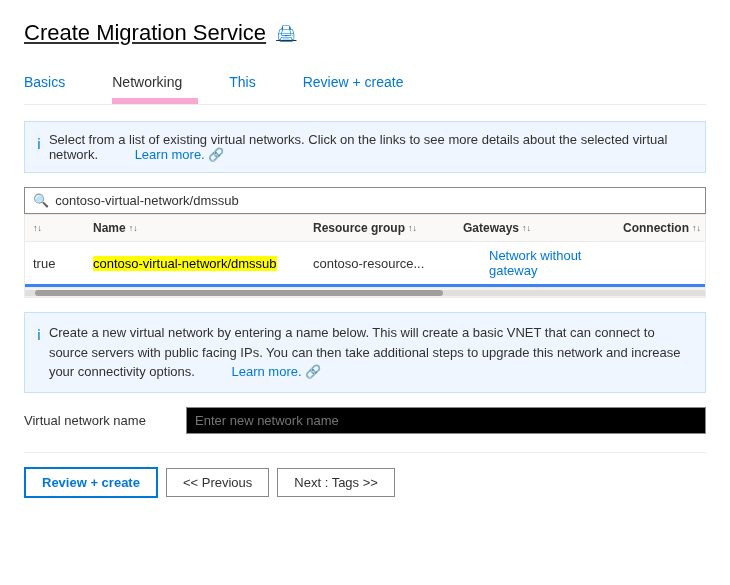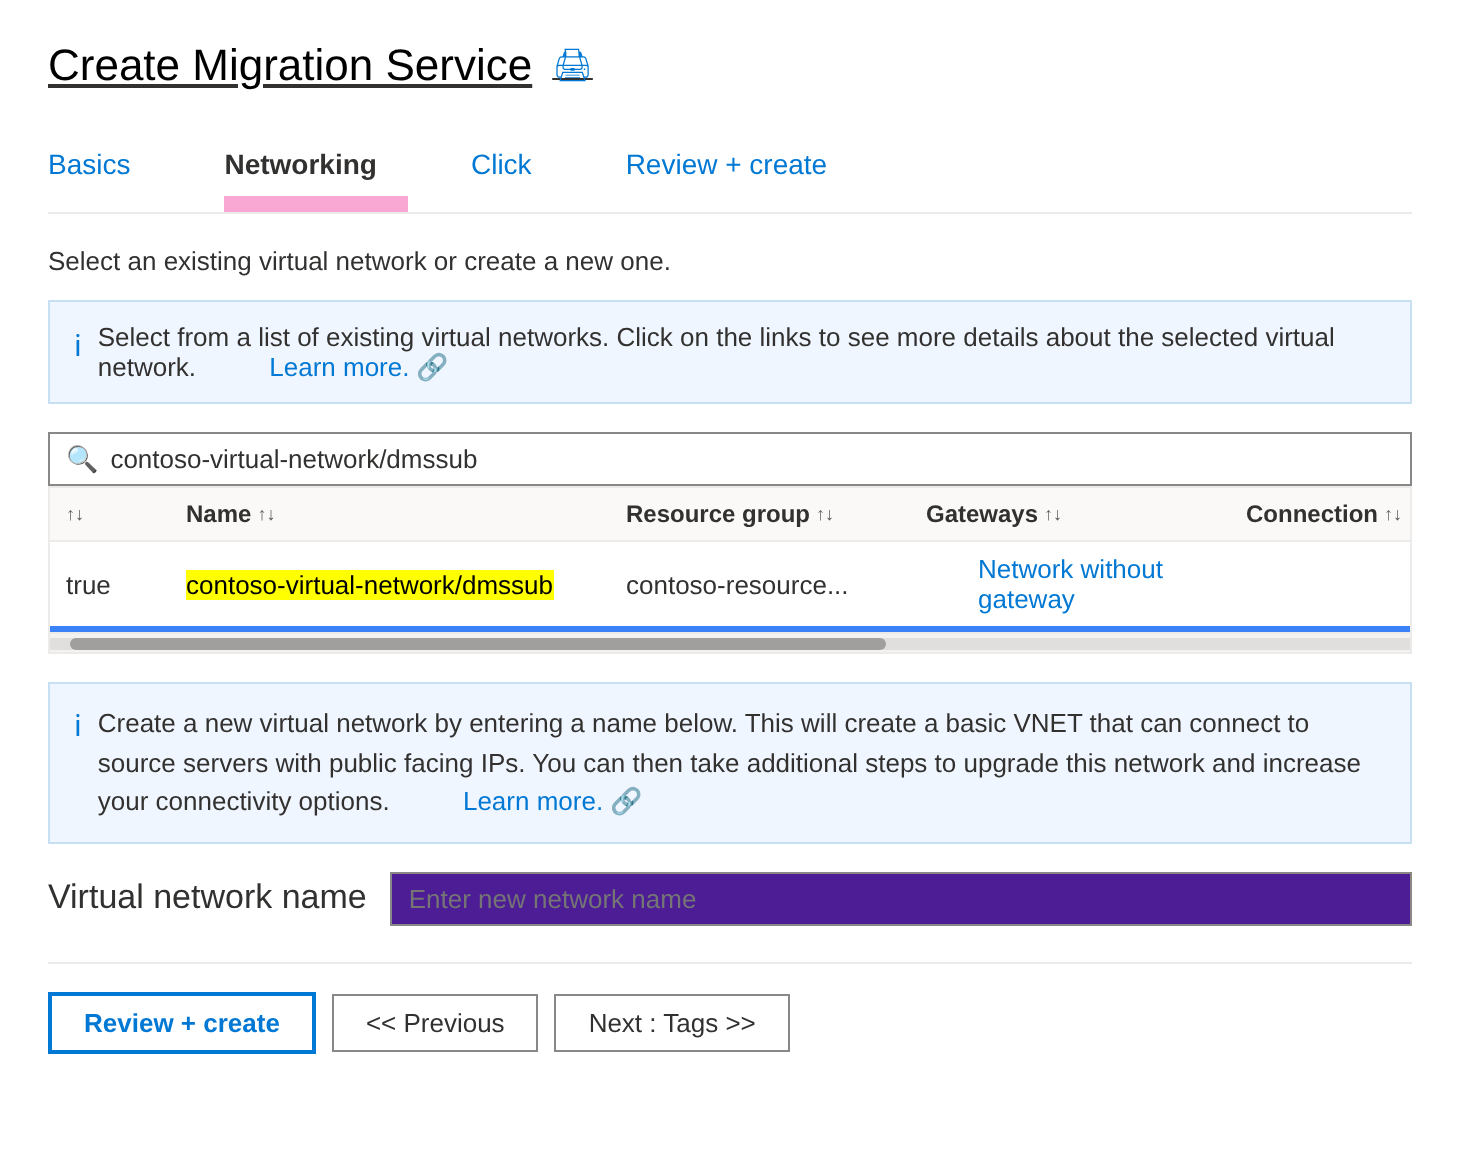--- a/index.html
+++ b/index.html
@@ -41,22 +41,22 @@
       padding: 8px 16px 8px 0;
       margin-right: 16px;
       font-size: 14px;
       color: #0078d4;
       cursor: pointer;
       border-bottom: 2px solid transparent;
       text-decoration: none;
     }
     .tab.active {
       color: #323130;
-      border-bottom: 8px solid #f9a8d4;
-      font-weight: 700;
+      border-bottom: 6px solid #f9a8d4;
+      font-weight: 400;
     }
     .tab:not(.active) {
       color: #0078d4;
     }
     .tab:first-child {
       padding-left: 0;
     }
     .subtitle {
       font-size: 13px;
       color: #323130;
@@ -187,32 +187,32 @@
       color: #323130;
       line-height: 1.5;
     }
     .vnet-name-row {
       display: flex;
       align-items: center;
       gap: 12px;
       margin-bottom: 18px;
     }
     .vnet-label {
-      font-size: 17px;
+      font-size: 13px;
       color: #323130;
       min-width: 150px;
     }
     .vnet-input {
       flex: 1;
       border: 1px solid #8a8886;
       padding: 5px 8px;
       font-size: 13px;
       color: #a19f9d;
       outline: none;
-      background: #4c1d95;
+      background: #000000;
     }
     .bottom-bar {
       border-top: 1px solid #edebe9;
       padding-top: 14px;
       display: flex;
       align-items: center;
       gap: 8px;
     }
     .btn-review {
       background: #fff;
@@ -239,25 +239,24 @@
 <div class="page-container">
 
   <div class="page-title-row">
     <span class="page-title">Create Migration Service</span>
     <span class="print-icon">🖨</span>
   </div>
 
   <div class="tabs">
     <span class="tab">Basics</span>
     <span class="tab active">Networking</span>
-    <span class="tab">Click</span>
+    <span class="tab">This</span>
     <span class="tab">Review + create</span>
   </div>
 
-  <p class="subtitle">Select an existing virtual network or create a new one.</p>
 
   <div class="info-box">
     <span class="info-icon">ℹ</span>
     <div class="info-text">
       <span>Select from a list of existing virtual networks. Click on the links to see more details about the selected virtual network.</span>
       <a href="#">
         <span>Learn more.</span> <span>🔗</span>
       </a>
     </div>
   </div>

